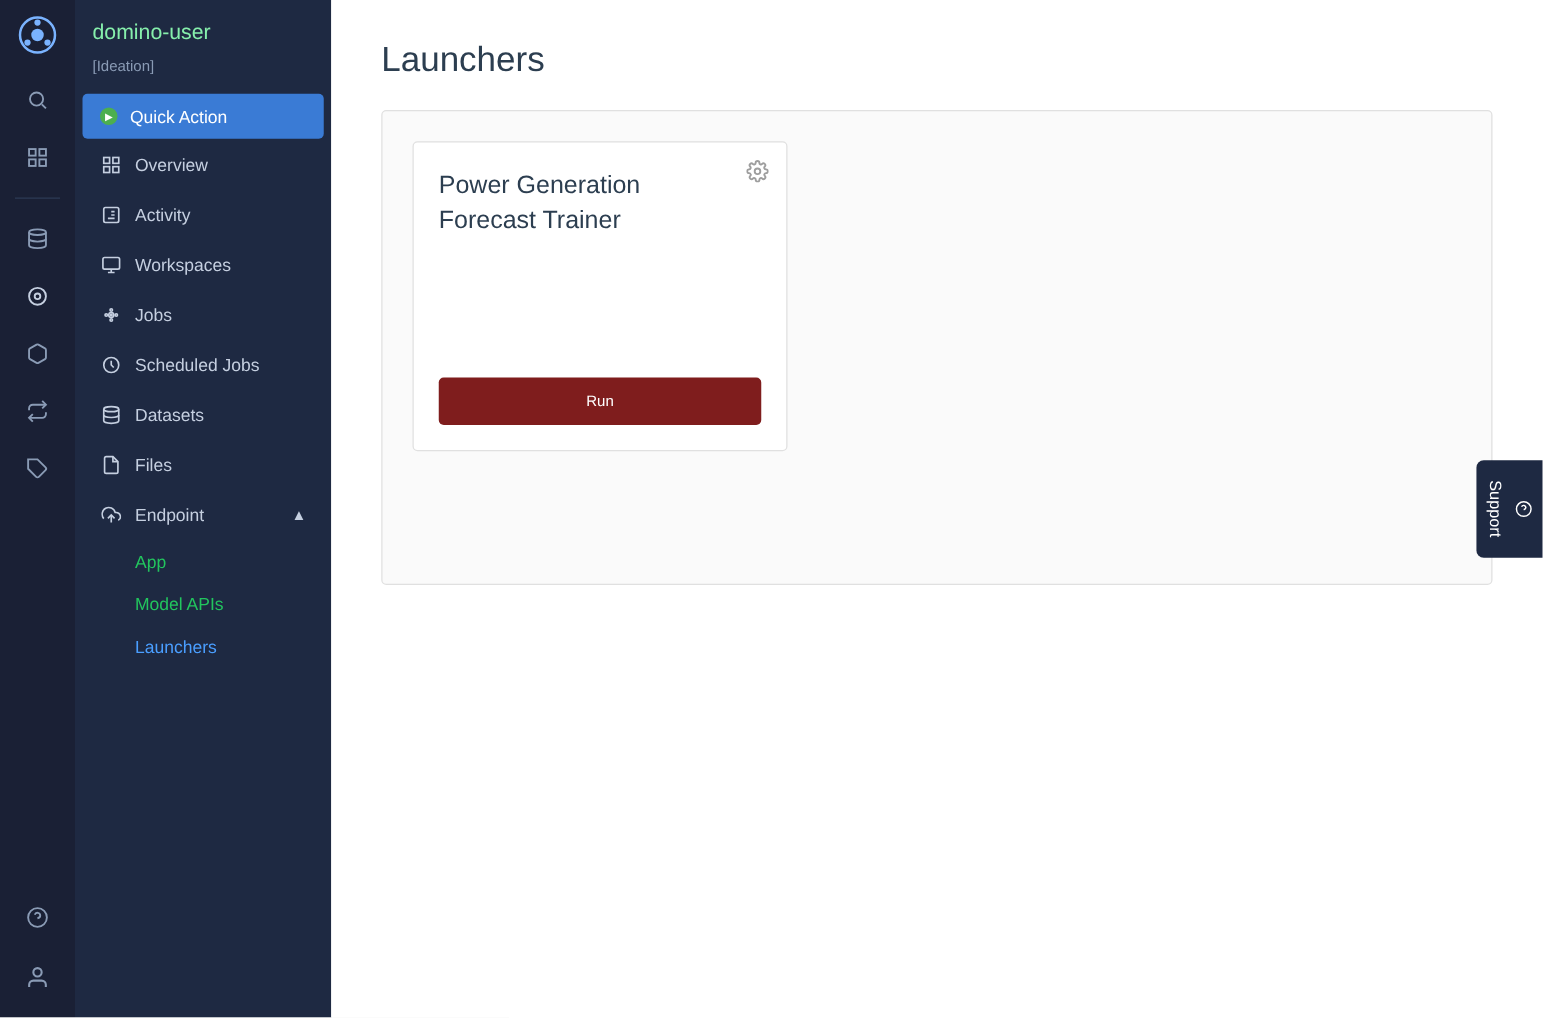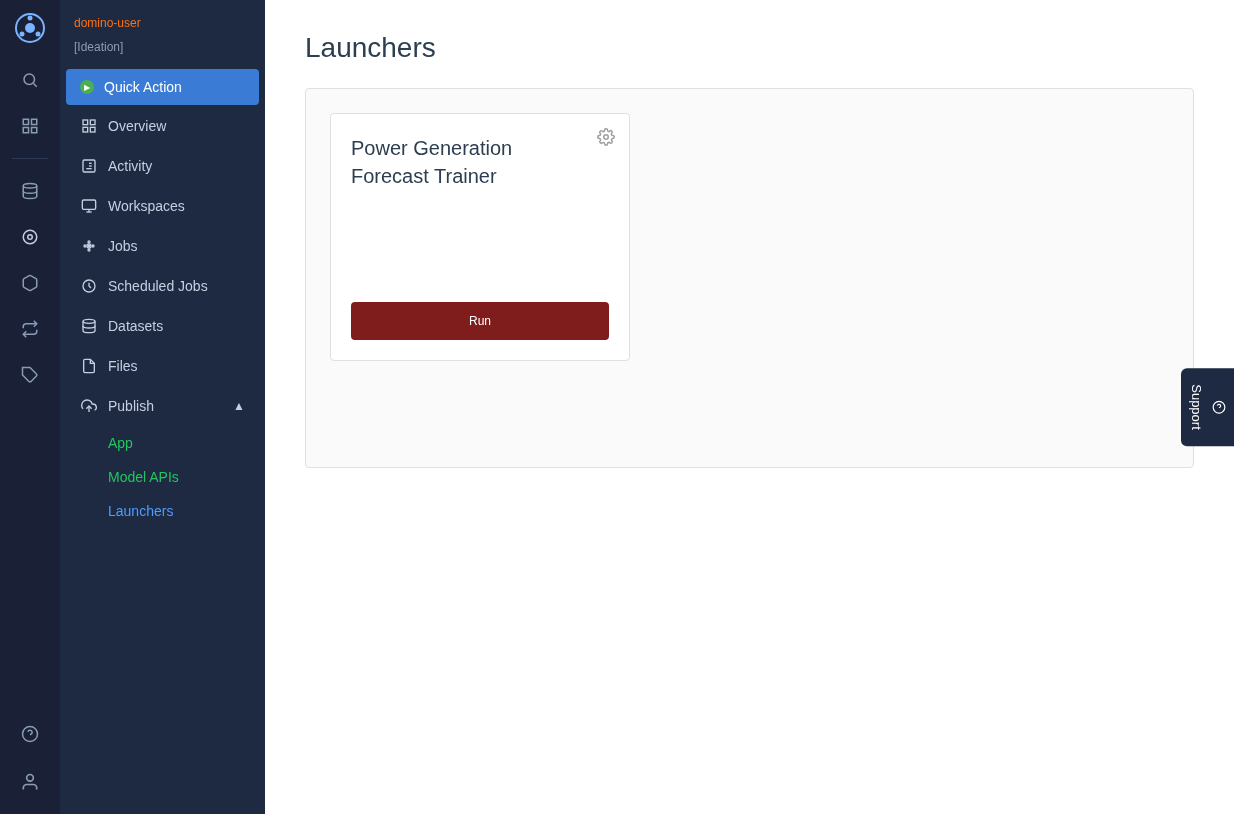--- a/index.html
+++ b/index.html
@@ -48,22 +48,22 @@
       background: #1e2942;
       display: flex;
       flex-direction: column;
       flex-shrink: 0;
       color: #c5cfe0;
       font-size: 14px;
       overflow-y: auto;
     }
     .nav-sidebar-user {
       padding: 16px 14px 10px;
-      font-size: 12px;
-      color: #f97316;
+      font-size: 17px;
+      color: #86efac;
     }
     .nav-sidebar-project {
       padding: 0 14px 14px;
       display: flex;
       align-items: center;
       gap: 6px;
       font-size: 14px;
       font-weight: 600;
       color: #fff;
     }
@@ -431,21 +431,21 @@
 
 
   <div class="nav-section-label">
     <div class="nav-icon">
       <svg width="16" height="16" viewBox="0 0 24 24" fill="none" stroke="currentColor" stroke-width="2">
         <polyline points="16 16 12 12 8 16"></polyline>
         <line x1="12" y1="12" x2="12" y2="21"></line>
         <path d="M20.39 18.39A5 5 0 0 0 18 9h-1.26A8 8 0 1 0 3 16.3"></path>
       </svg>
     </div>
-    <span>Publish</span>
+    <span>Endpoint</span>
     <span class="chevron">▲</span>
   </div>
 
   <div class="nav-sub-item">
     <span>App</span>
   </div>
   <div class="nav-sub-item">
     <span>Model APIs</span>
   </div>
   <div class="nav-sub-item active">

